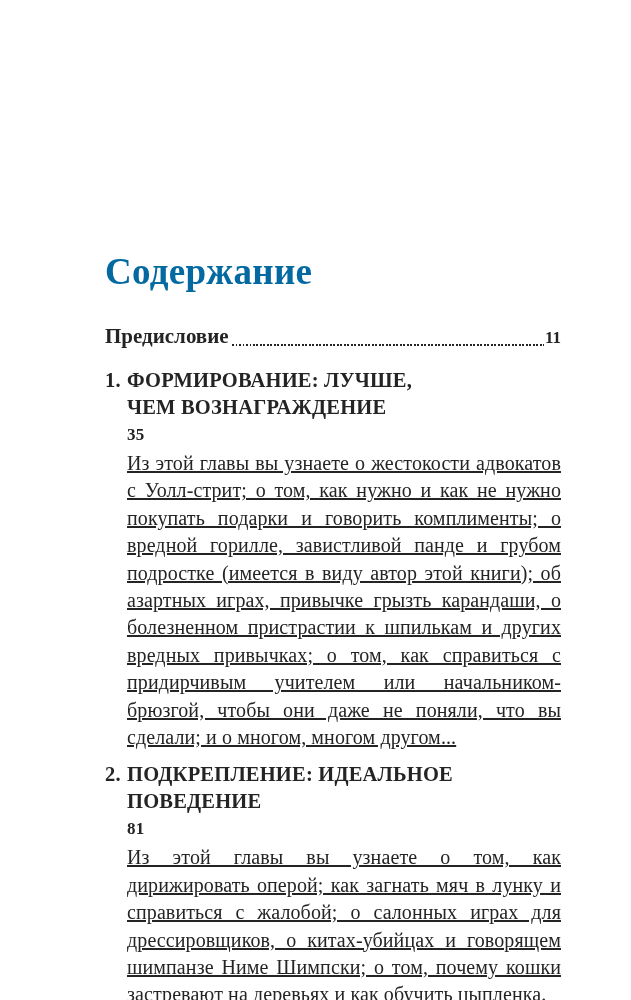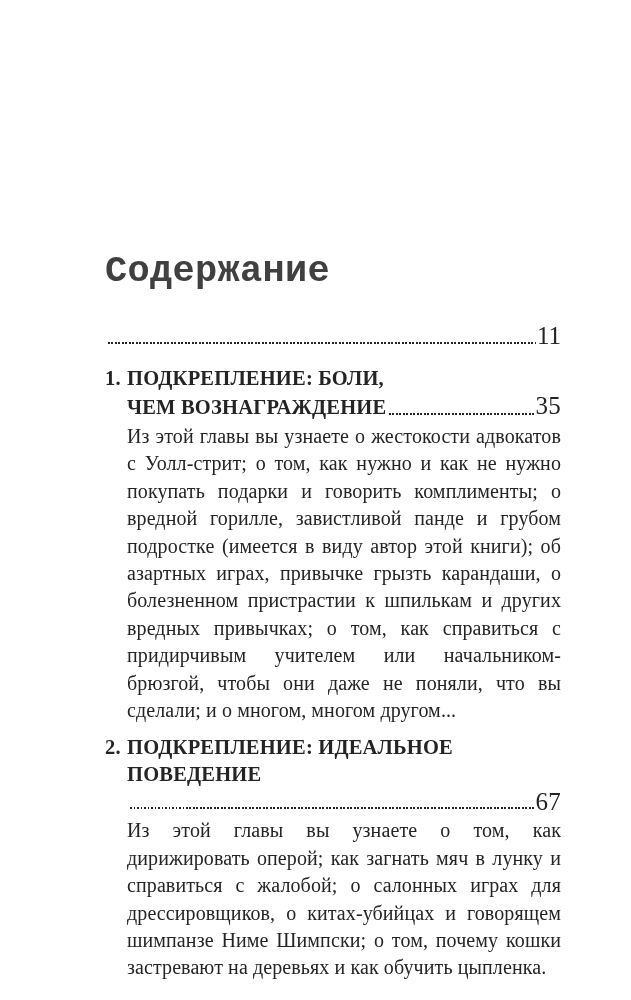--- a/index.html
+++ b/index.html
@@ -18,40 +18,40 @@
   }
   .content {
     position: absolute;
     left: 105px;
     width: 456px;
     top: 0;
     padding-top: 252px;
     box-sizing: content-box;
   }
   .page-title {
-    font-family: Liberation Mono, monospace;
+    font-family: Liberation Serif, serif;
     font-size: 37px;
     line-height: 1.08;
     font-weight: 700;
-    color: #404040;
+    color: #0369a1;
     letter-spacing: 0.3px;
     margin: 0 0 30px 0;
   }
   .toc-row {
     display: flex;
     align-items: baseline;
   }
   .preface-row {
     font-weight: 700;
     font-size: 21px;
     line-height: 28px;
   }
   .pagenum {
-    font-weight: 400;
-    font-size: 25px;
+    font-weight: 700;
+    font-size: 17px;
     flex: 0 0 auto;
     text-align: center;
   }
   .leader {
     flex: 1 1 auto;
     align-self: stretch;
     min-width: 18px;
     margin-left: 3px;
     margin-right: 1px;
     background-image: repeating-linear-gradient(
@@ -76,68 +76,71 @@
     font-size: 20.5px;
     line-height: 27px;
     letter-spacing: 0.2px;
   }
   .ch-num {
     flex: 0 0 22px;
     width: 22px;
   }
   .ch-line2 {
     padding-left: 22px;
+    flex-direction: column;
   }
   .ch-desc {
     margin: 2px 0 0 22px;
     font-size: 20px;
     line-height: 27.4px;
     text-align: justify;
     letter-spacing: 0.1px;
+    text-decoration: underline;
   }
 </style>
 </head>
 <body>
 
 <div class="page">
   <div class="content">
 
     <h1 class="page-title">Содержание</h1>
 
     <div>
 
       <div class="toc-row preface-row">
+        <span>Предисловие</span>
         <span class="leader"></span>
         <span class="pagenum">11</span>
       </div>
 
       <div class="entry">
         <div>
           <div class="ch-line1">
             <span class="ch-num">1.</span>
-            <span>ПОДКРЕПЛЕНИЕ: БОЛИ,</span>
+            <span>ФОРМИРОВАНИЕ: ЛУЧШЕ,</span>
           </div>
           <div class="ch-line2">
             <span>ЧЕМ ВОЗНАГРАЖДЕНИЕ</span>
             <span class="leader"></span>
             <span class="pagenum">35</span>
           </div>
         </div>
         <p class="ch-desc">Из этой главы вы узнаете о жестокости адвокатов с Уолл-стрит; о том, как нужно и как не нужно покупать подарки и говорить комплименты; о вредной горилле, завистливой панде и грубом подростке (имеется в виду автор этой книги); об азартных играх, привычке грызть карандаши, о болезненном пристрастии к шпилькам и других вредных привычках; о том, как справиться с придирчивым учителем или начальником-брюзгой, чтобы они даже не поняли, что вы сделали; и о многом, многом другом...</p>
       </div>
 
       <div class="entry">
         <div>
           <div class="ch-line1">
             <span class="ch-num">2.</span>
             <span>ПОДКРЕПЛЕНИЕ: ИДЕАЛЬНОЕ ПОВЕДЕНИЕ</span>
           </div>
           <div class="ch-line2">
             <span class="leader"></span>
-            <span class="pagenum">67</span>
+            <span class="pagenum">81</span>
           </div>
         </div>
         <p class="ch-desc">Из этой главы вы узнаете о том, как дирижировать оперой; как загнать мяч в лунку и справиться с жалобой; о салонных играх для дрессировщиков, о китах-убийцах и говорящем шимпанзе Ниме Шимпски; о том, почему кошки застревают на деревьях и как обучить цыпленка.</p>
       </div>
 
     </div>
   </div>
 </div>
 
 </body></html>

